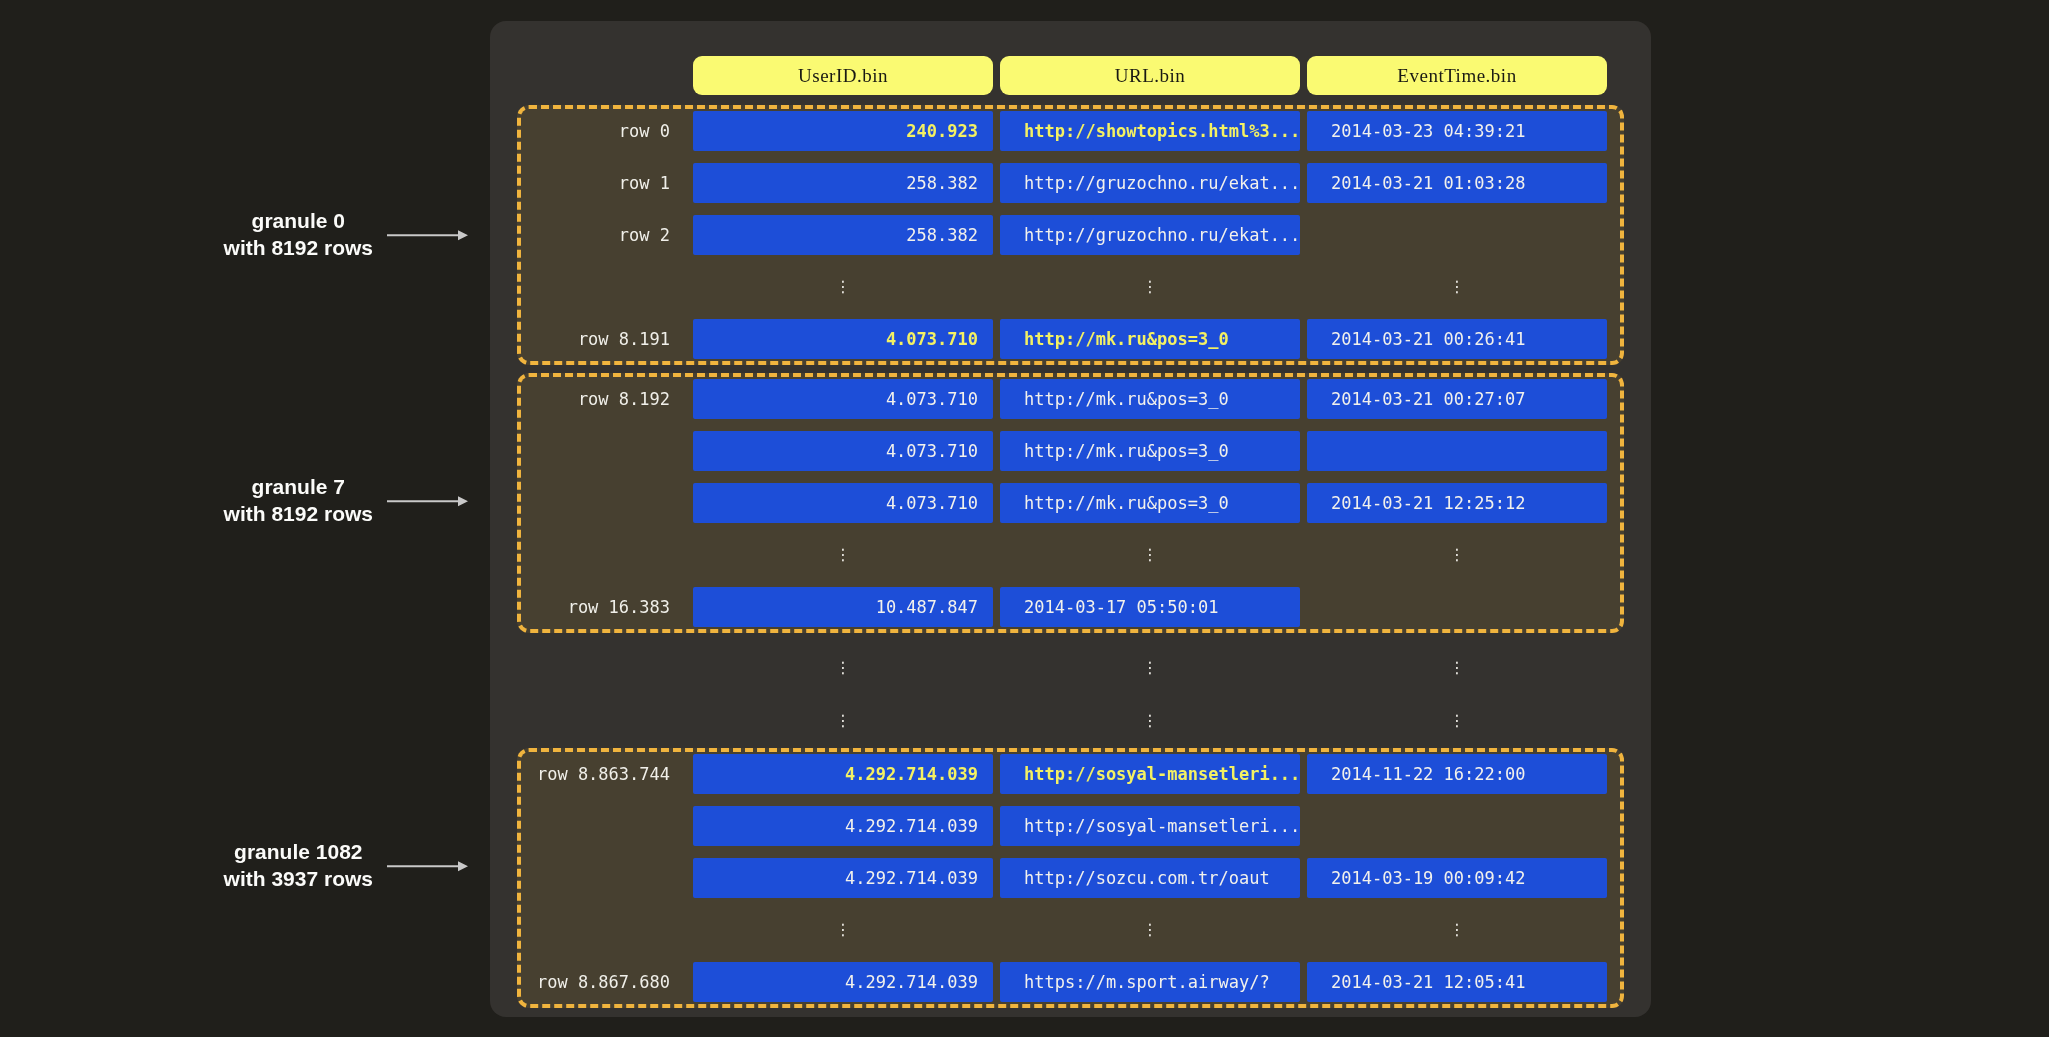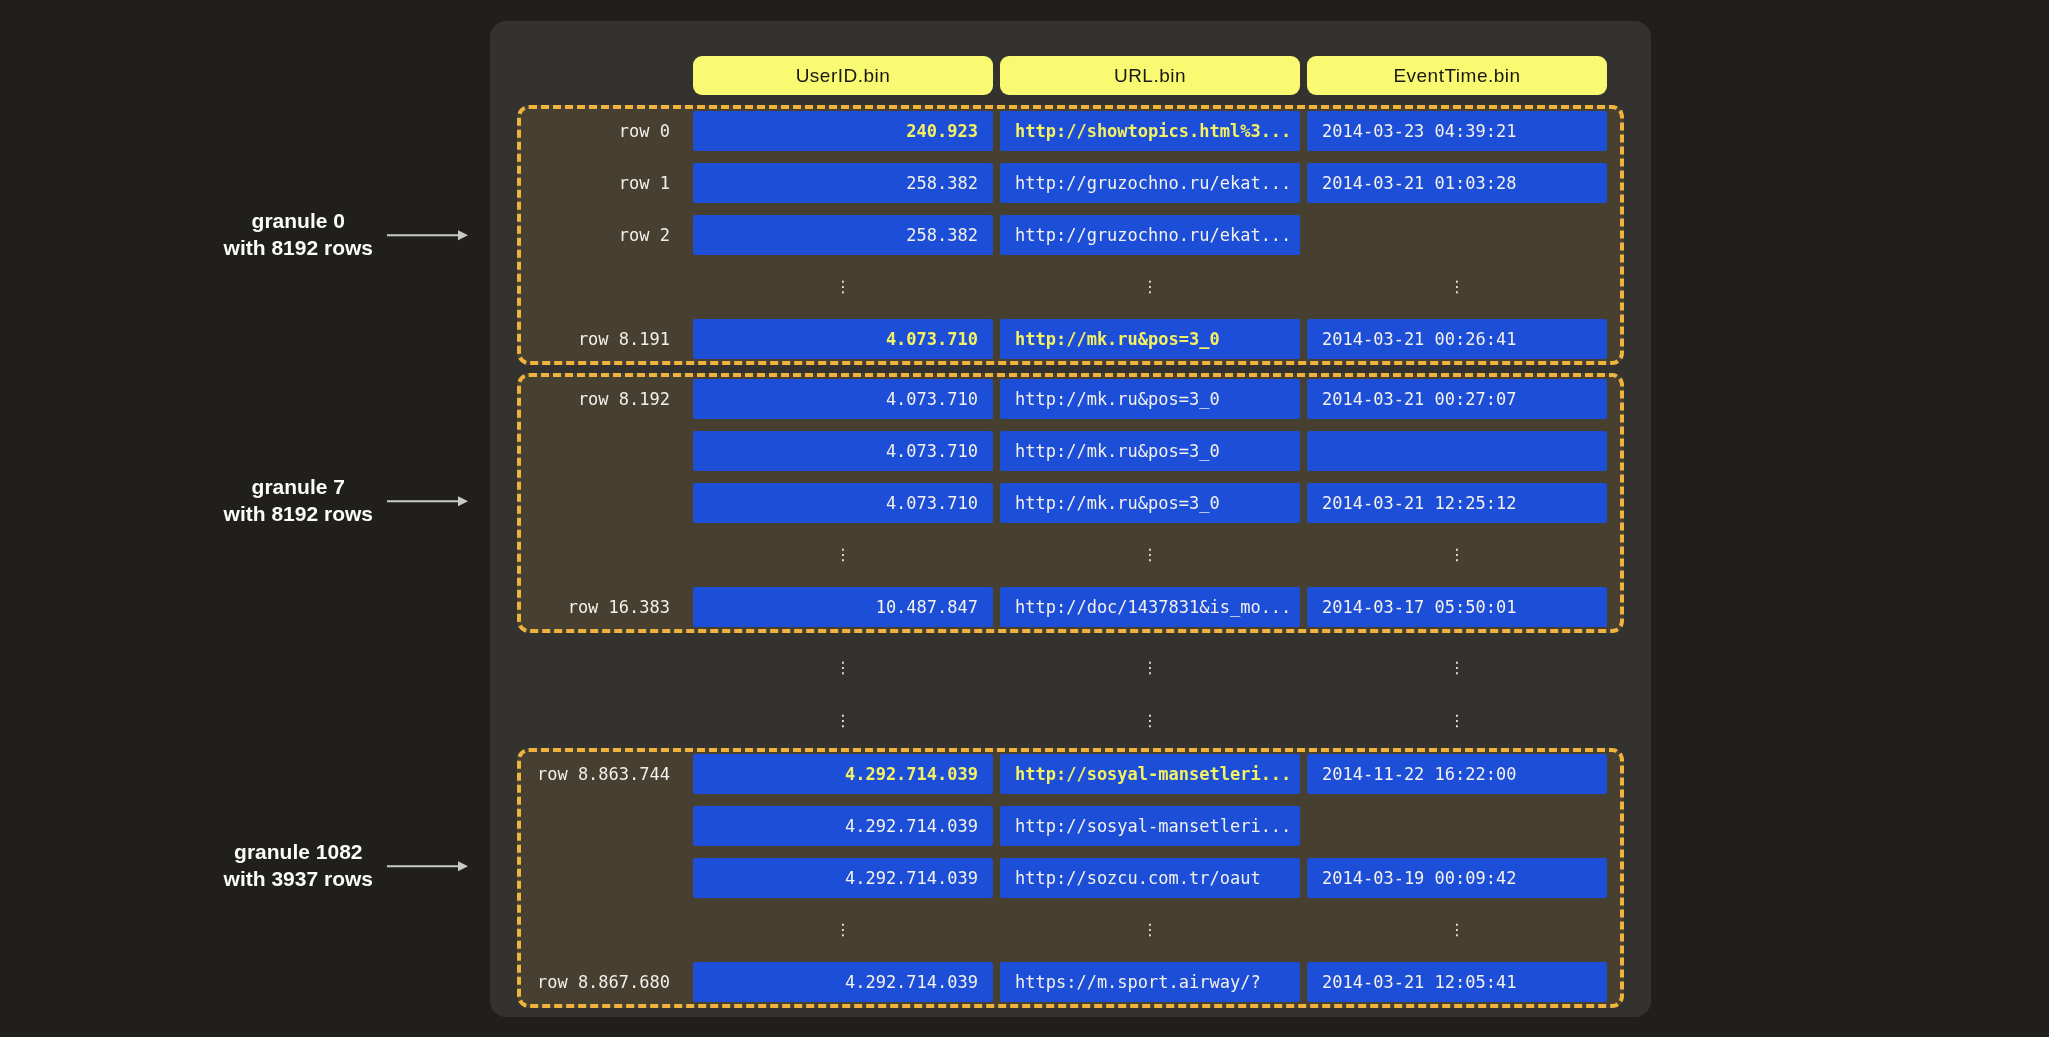--- a/index.html
+++ b/index.html
@@ -24,21 +24,21 @@
     display:grid;
     grid-template-columns:165px 300px 300px 300px;
     column-gap:7px;
   }
 
   
   .header-row{height:39px;margin:0 0 10px 4px;}
   .pill{
     background:#fafa72;border-radius:9px;height:39px;
     display:flex;align-items:center;justify-content:center;
-    font-family:Liberation Sans, sans-serif;
+    font-family:Liberation Serif, serif;
     font-size:19px;color:#191913;letter-spacing:0.5px;
   }
 
   
   .granule-box{
     width:1107px;box-sizing:border-box;
     border:4px dashed #f0b43e;border-radius:12px;
     background:#474030;
     margin-bottom:8px;
   }
@@ -50,21 +50,21 @@
     display:flex;align-items:center;justify-content:flex-end;
     padding-right:16px;white-space:nowrap;
   }
   .cell{
     background:#1d4ed8;border-radius:2px;
     display:flex;align-items:center;
     font-family:"DejaVu Sans Mono", monospace;font-size:17px;color:#f2f1ec;
     white-space:nowrap;overflow:hidden;
   }
   .cell.num{justify-content:flex-end;padding-right:15px;}
-  .cell.url,.cell.time{padding-left:15px;}
+  .cell.url,.cell.time{padding-left:24px;}
   .hl{color:#f4f163;font-weight:700;}
 
   
   .dcell{
     display:flex;align-items:center;justify-content:center;
     color:#eceae4;font-size:16px;line-height:1;
     font-family:"DejaVu Sans", sans-serif;
   }
   .gap-dots{padding:7px 0;margin-left:4px;}
   .gap-dots .row + .row{margin-top:13px;}
@@ -156,21 +156,20 @@
           </div>
           <div class="grid row">
             <span class="rlabel"></span>
             <div class="dcell">⋮</div>
             <div class="dcell">⋮</div>
             <div class="dcell">⋮</div>
           </div>
           <div class="grid row">
             <span class="rlabel">row 16.383</span>
             <div class="cell num">10.487.847</div>
-            <div class="cell url">http://doc/1437831&amp;is_mo...</div>
             <div class="cell time">2014-03-17 05:50:01</div>
           </div>
         </div>
       </div>
 
       <div class="gap-dots">
         <div class="grid row">
           <span class="rlabel"></span>
           <div class="dcell">⋮</div>
           <div class="dcell">⋮</div>

